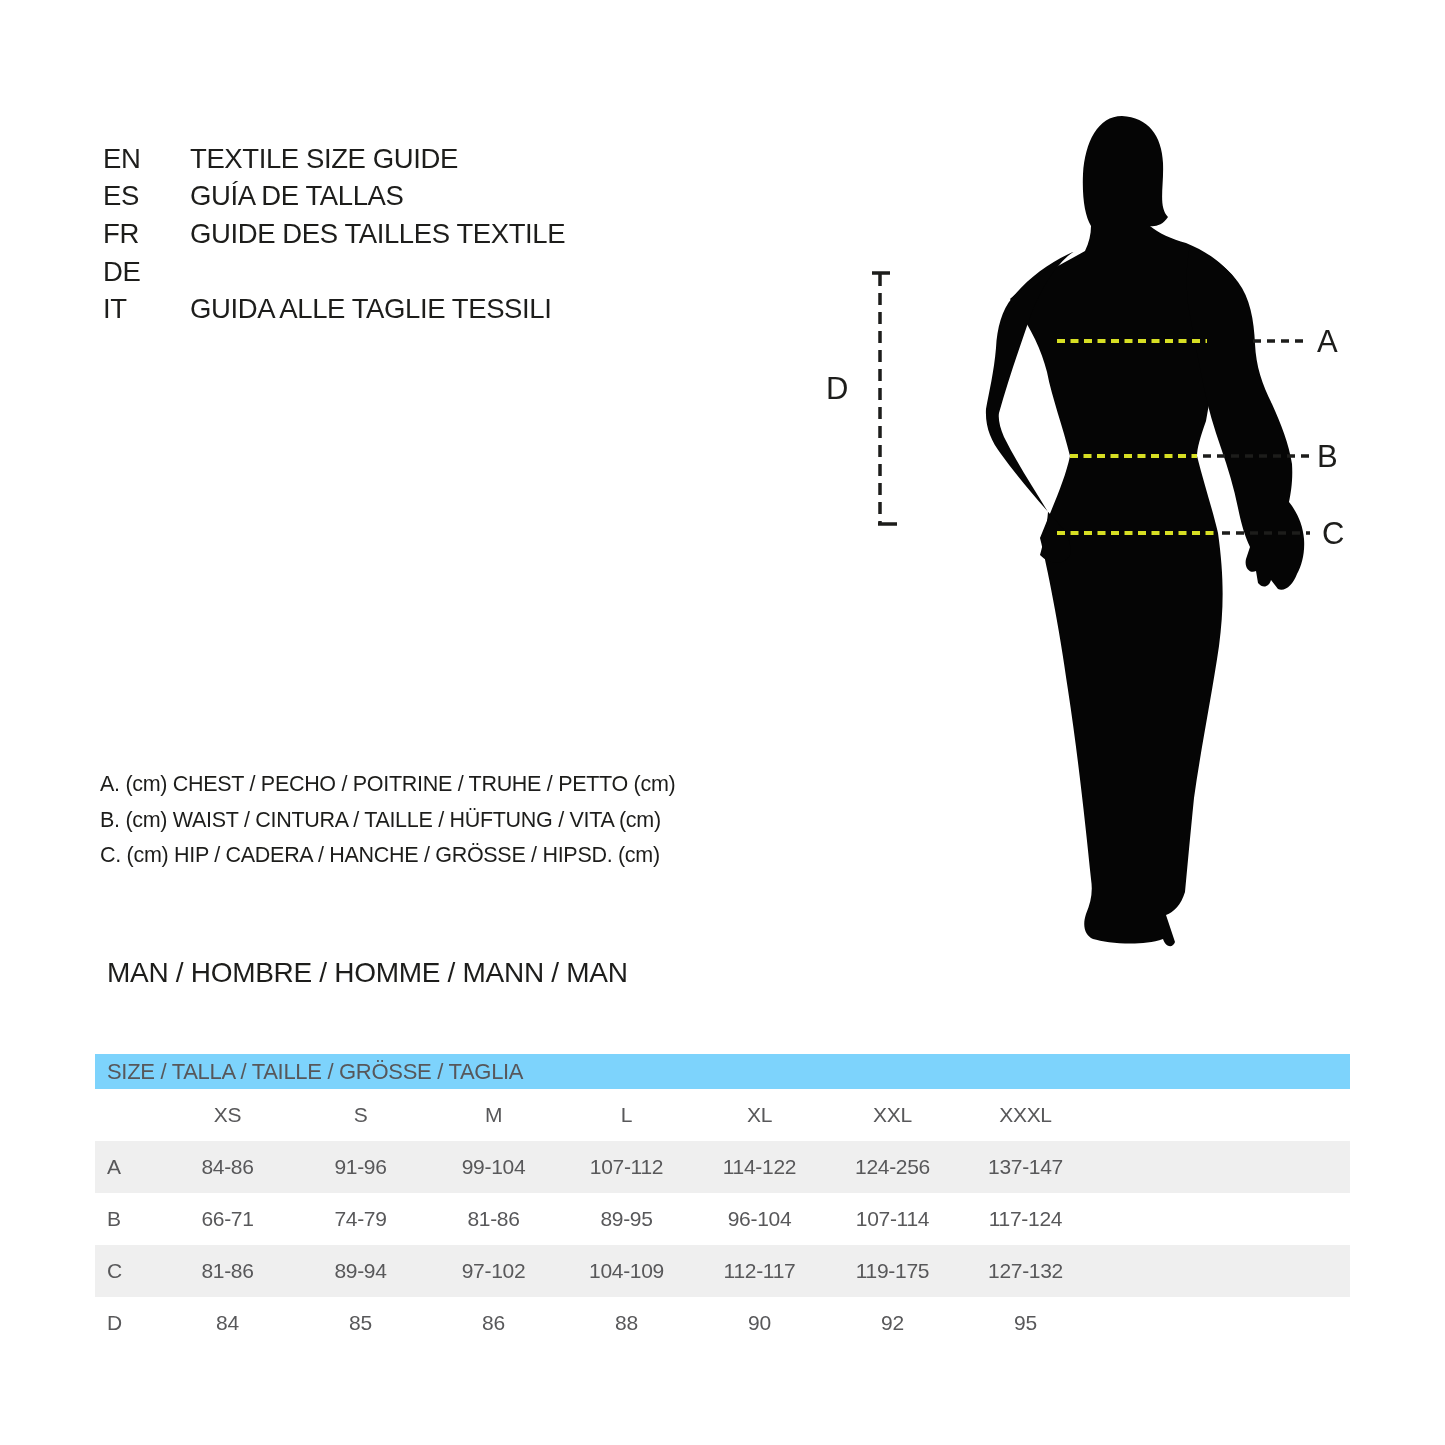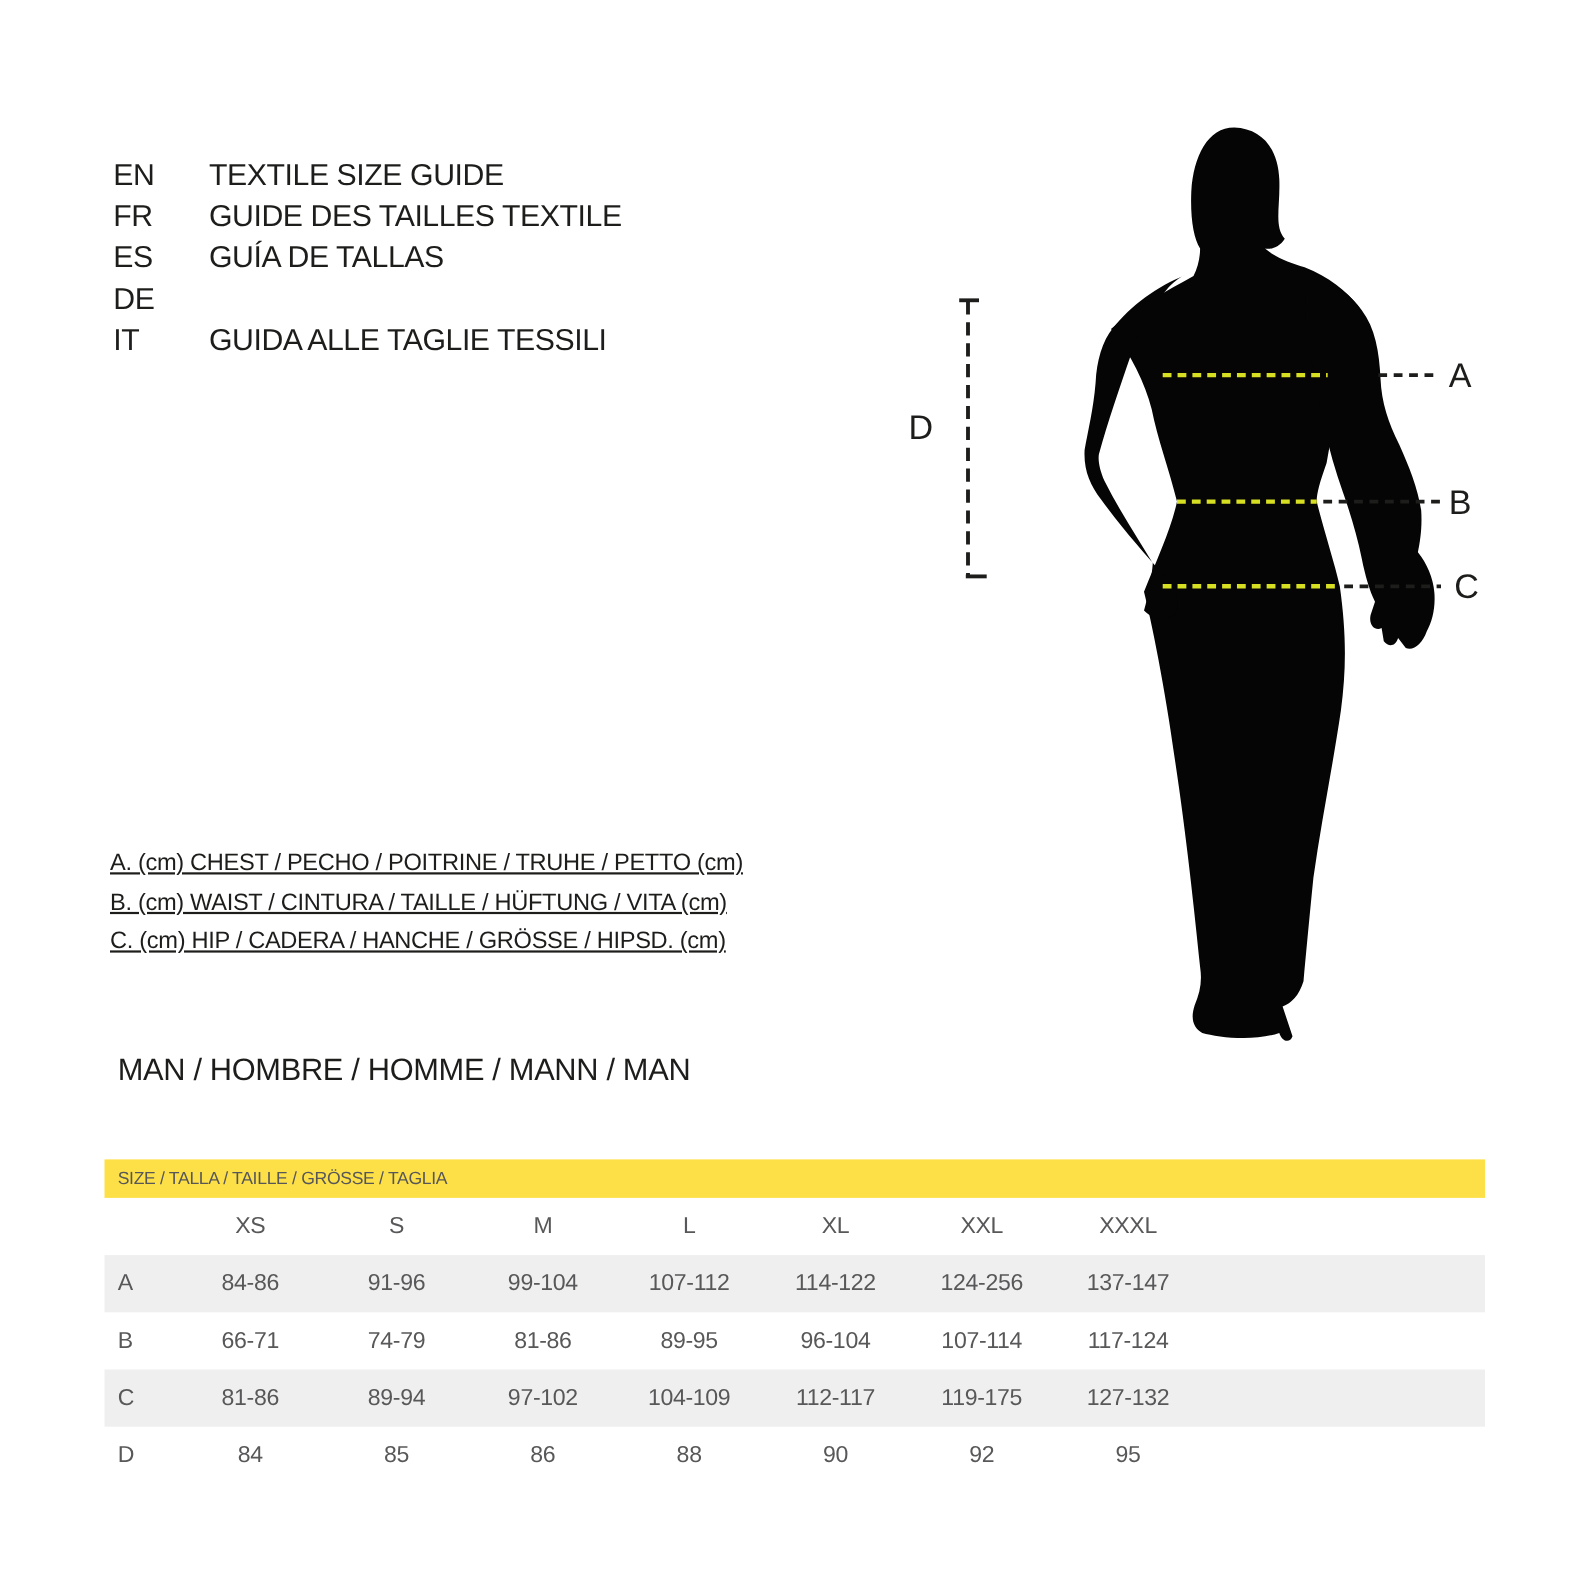--- a/index.html
+++ b/index.html
@@ -6,51 +6,51 @@
   .page{
     position:relative;width:1445px;height:1445px;background:#ffffff;overflow:hidden;
     font-family:"Liberation Sans", sans-serif;color:#1d1d1b;margin-top:36px;
   }
   
   .lang-block{position:absolute;left:103px;top:104px;font-size:27.5px;letter-spacing:-0.4px;font-weight:400;}
   .lang-row{display:flex;height:37.6px;align-items:center;}
   .lang-code{width:87px;flex:0 0 87px;}
   
   .meas-block{position:absolute;left:100px;top:731px;font-size:21.5px;letter-spacing:-0.3px;}
-  .meas-row{height:35.5px;display:flex;align-items:center;text-decoration:underline;}
+  .meas-row{height:35.5px;display:flex;align-items:center;}
   
   .man-heading{position:absolute;left:107px;top:922px;font-size:28px;line-height:30px;letter-spacing:-0.3px;}
   
   .size-table{position:absolute;left:95px;top:1018px;width:1255px;font-size:21px;color:#58585a;letter-spacing:-0.3px;}
-  .t-header{height:35px;line-height:35px;background:#fde047;padding-left:12px;font-size:16px;color:#57575a;}
+  .t-header{height:35px;line-height:35px;background:#7dd3fc;padding-left:12px;font-size:22px;color:#57575a;}
   .t-row{display:grid;grid-template-columns:66px repeat(7,133px) 1fr;height:52px;align-items:center;}
   .t-row .cell{text-align:center;}
   .t-row .cell.rowlabel{text-align:left;padding-left:12px;}
   .t-row.stripe{background:#efefef;}
   
   .figure-svg{position:absolute;left:790px;top:50px;width:640px;height:900px;}
   .figure-svg text{font-family:"Liberation Sans", sans-serif;font-size:31px;fill:#1d1d1b;}
 </style>
 </head>
 <body>
 
 <div class="page">
 
   <div class="lang-block">
     <div class="lang-row">
       <span class="lang-code">EN</span>
       <span class="lang-text">TEXTILE SIZE GUIDE</span>
     </div>
     <div class="lang-row">
+      <span class="lang-code">ES</span>
+      <span class="lang-text">GUÍA DE TALLAS</span>
+    </div>
+    <div class="lang-row">
       <span class="lang-code">FR</span>
       <span class="lang-text">GUIDE DES TAILLES TEXTILE</span>
-    </div>
-    <div class="lang-row">
-      <span class="lang-code">ES</span>
-      <span class="lang-text">GUÍA DE TALLAS</span>
     </div>
     <div class="lang-row">
       <span class="lang-code">DE</span>
     </div>
     <div class="lang-row">
       <span class="lang-code">IT</span>
       <span class="lang-text">GUIDA ALLE TAGLIE TESSILI</span>
     </div>
   </div>
 

